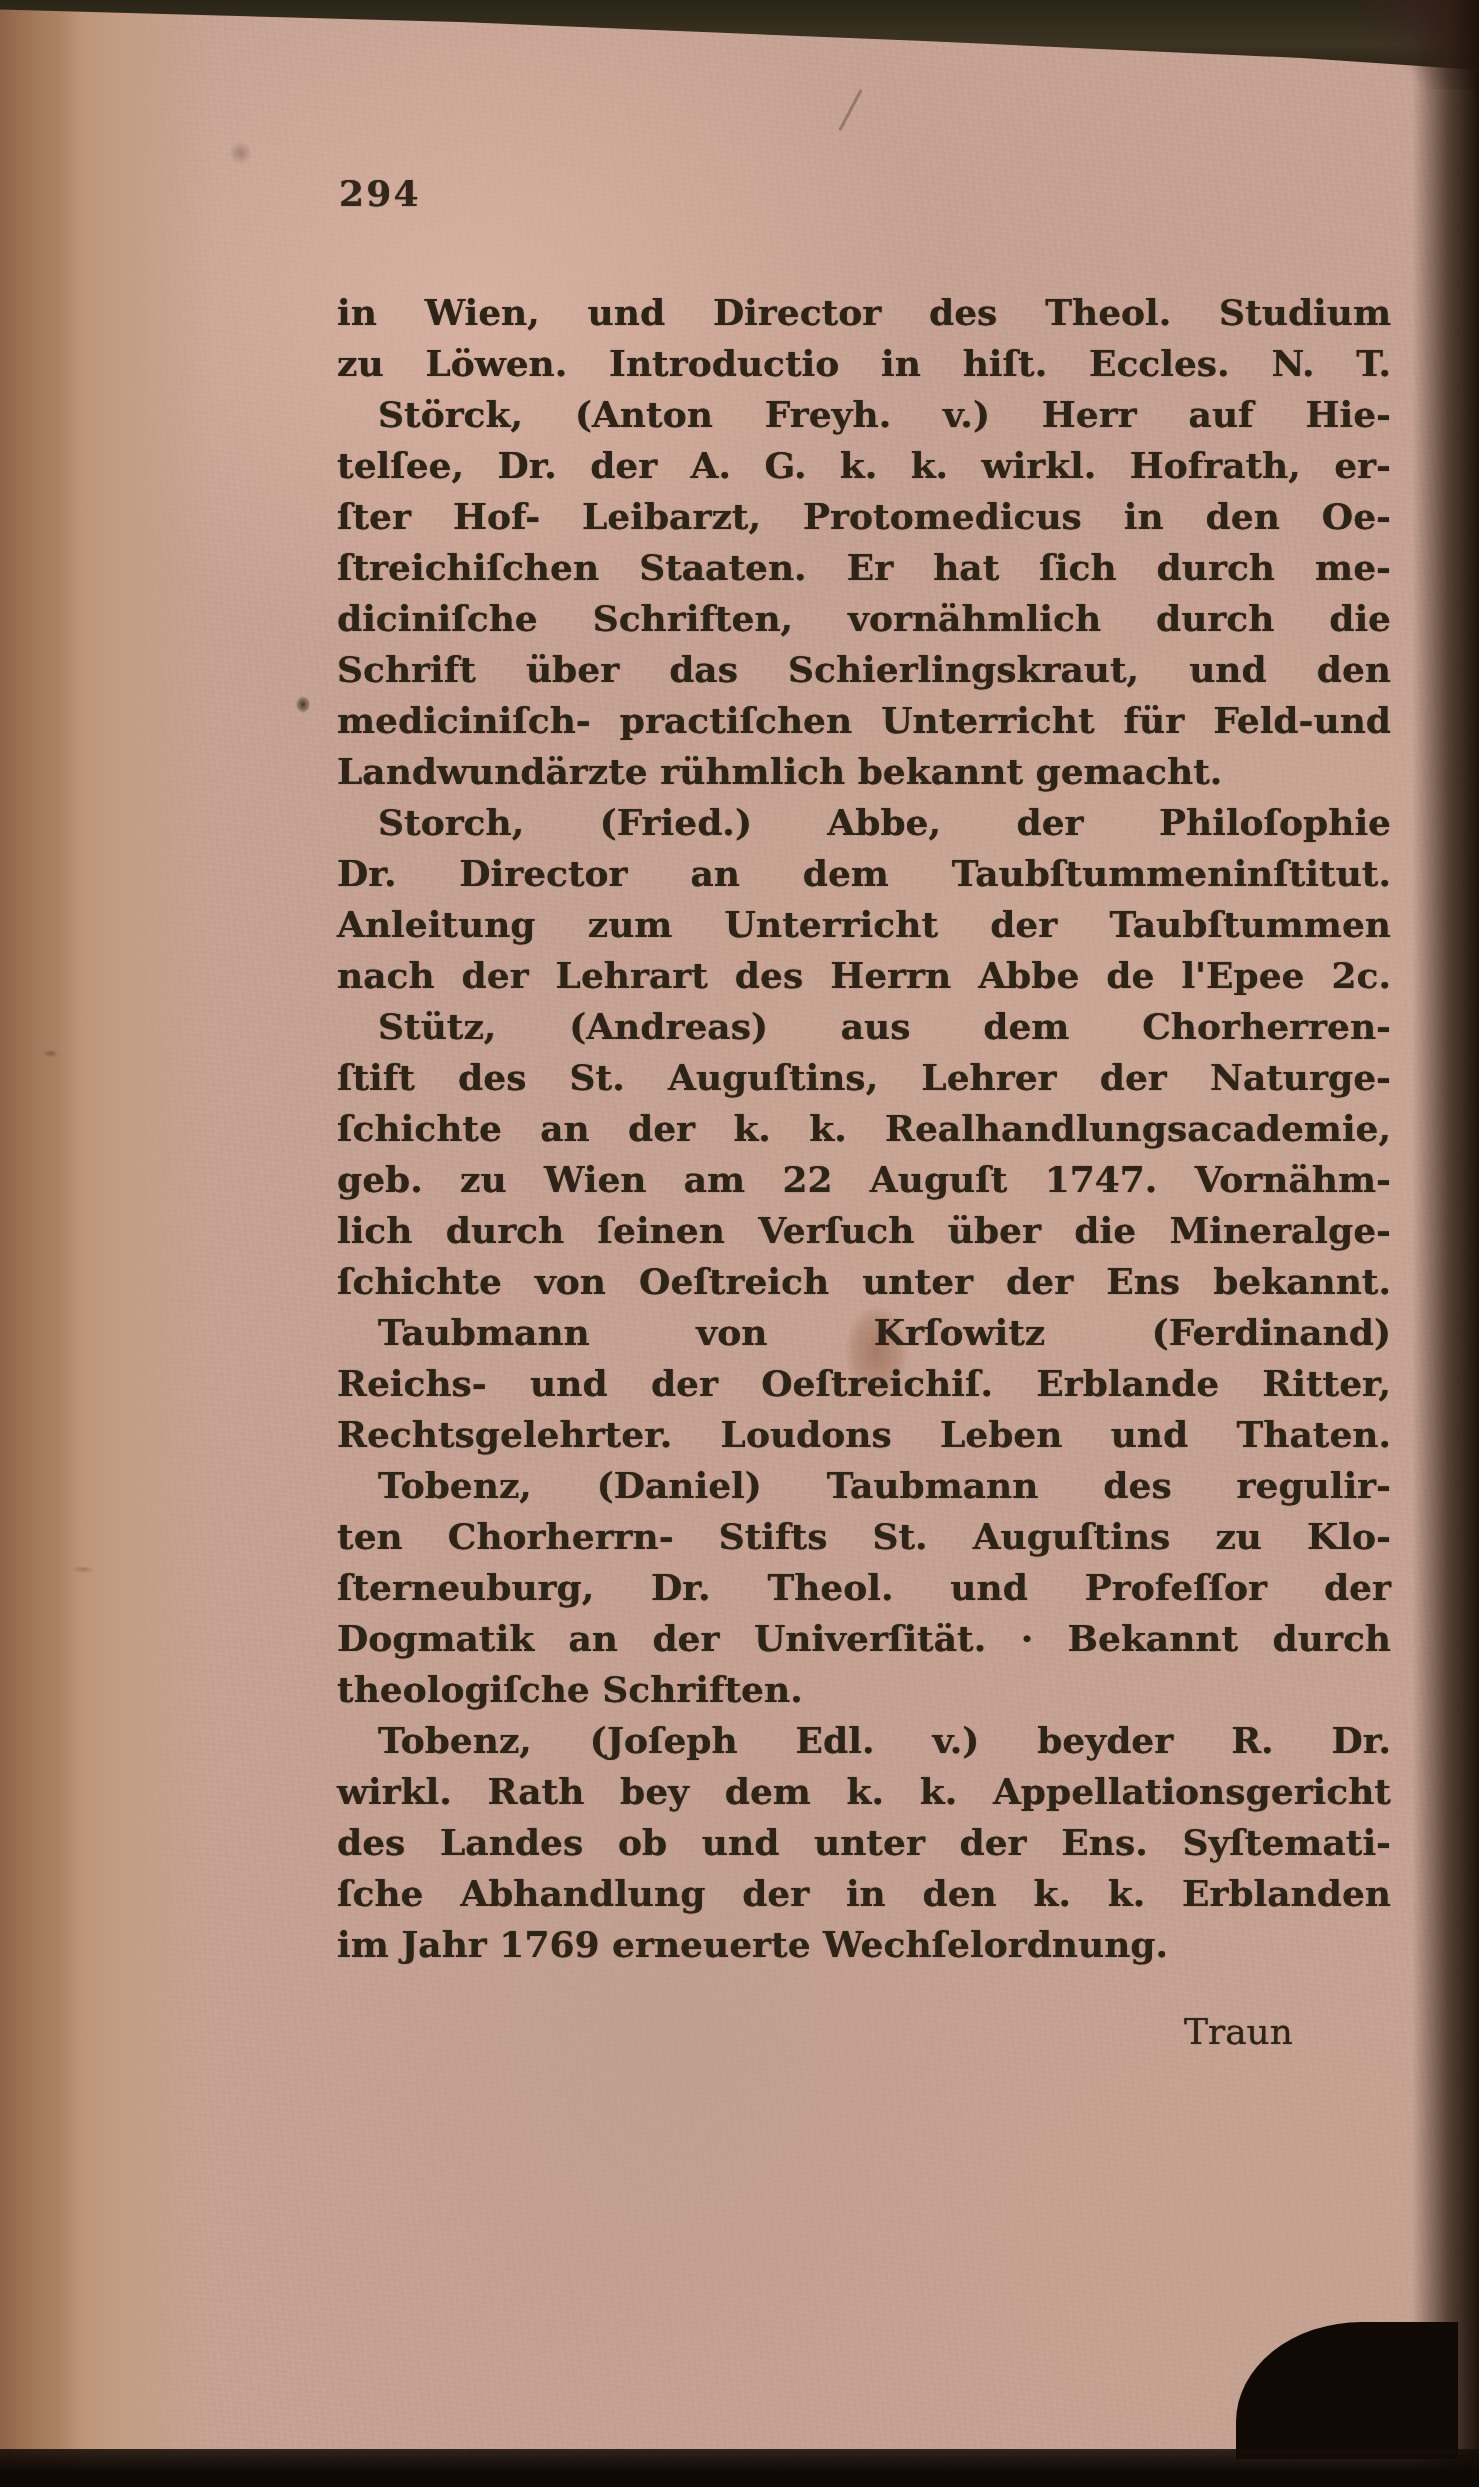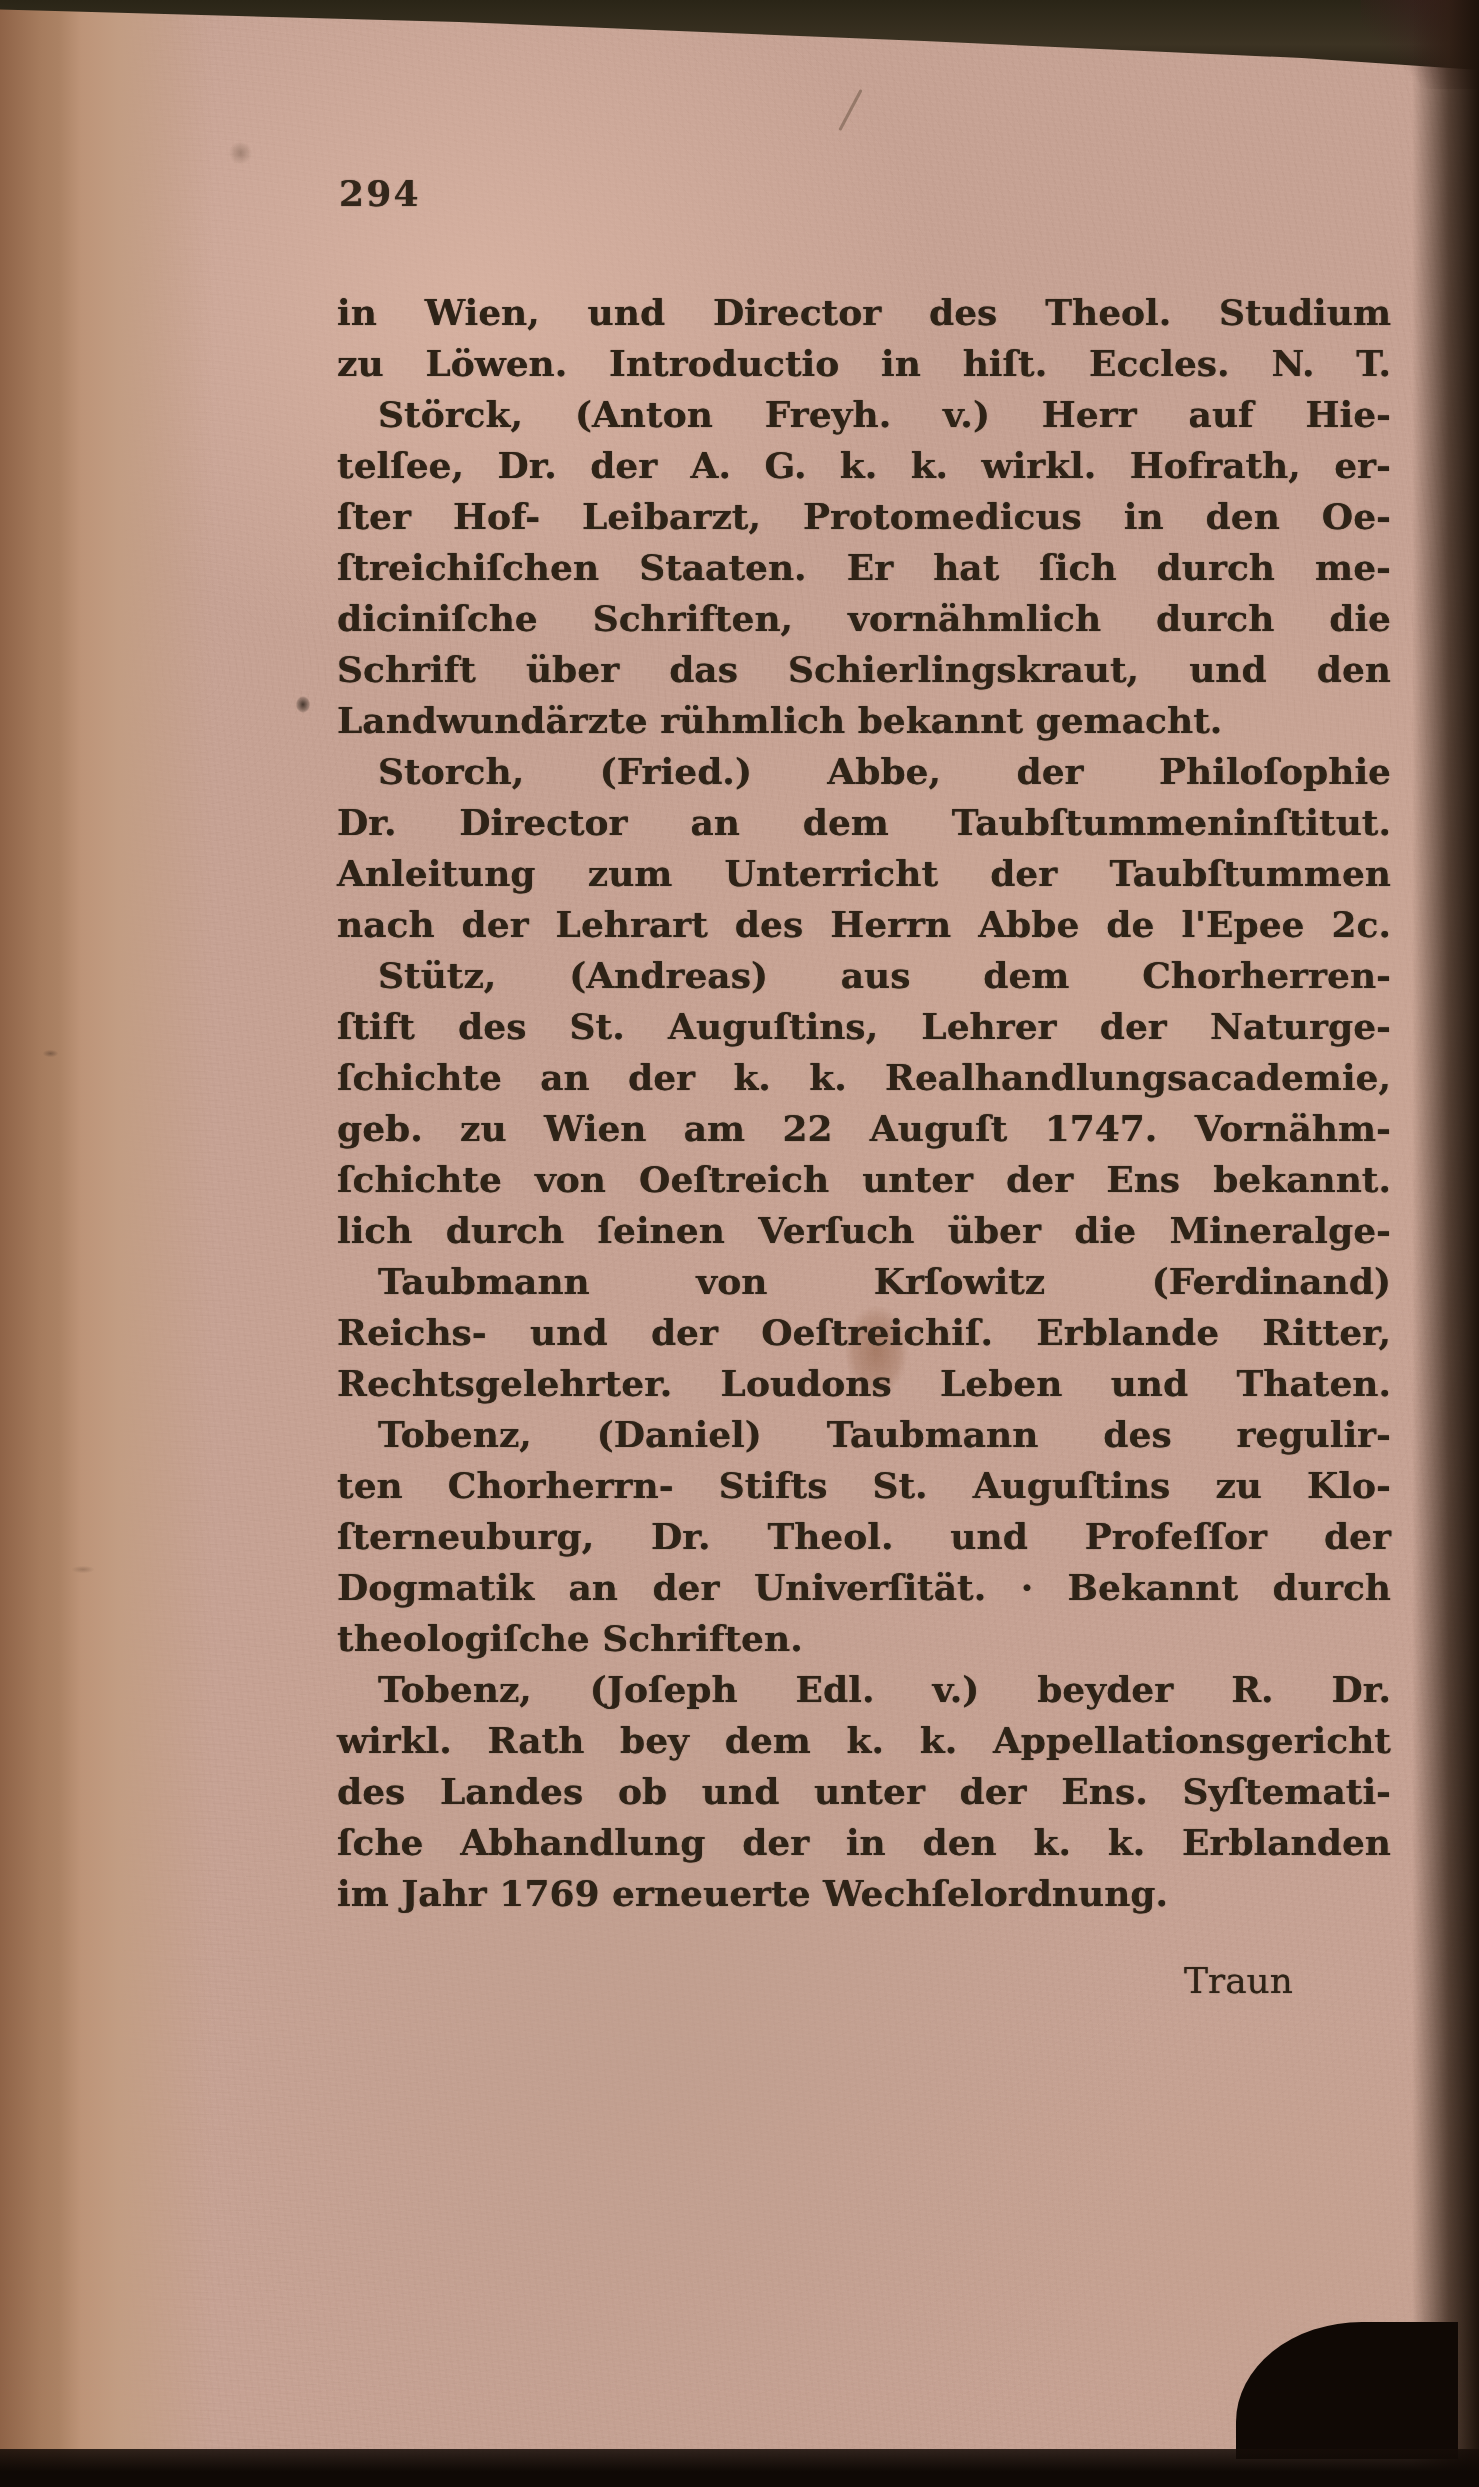--- a/index.html
+++ b/index.html
@@ -124,31 +124,32 @@
   <div class="text-block">
     <div id="lines-container">
         <div class="line">in Wien, und Director des Theol. Studium</div>
         <div class="line">zu Löwen. Introductio in hiſt. Eccles. N. T.</div>
         <div class="line indent">Störck, (Anton Freyh. v.) Herr auf Hie-</div>
         <div class="line">telſee, Dr. der A. G. k. k. wirkl. Hofrath, er-</div>
         <div class="line">ſter Hof- Leibarzt, Protomedicus in den Oe-</div>
         <div class="line">ſtreichiſchen Staaten. Er hat ſich durch me-</div>
         <div class="line">diciniſche Schriften, vornähmlich durch die</div>
         <div class="line">Schrift über das Schierlingskraut, und den</div>
+        <div class="line">mediciniſch- practiſchen Unterricht für Feld-und</div>
         <div class="line short">Landwundärzte rühmlich bekannt gemacht.</div>
         <div class="line indent">Storch, (Fried.) Abbe, der Philoſophie</div>
         <div class="line">Dr. Director an dem Taubſtummeninſtitut.</div>
         <div class="line">Anleitung zum Unterricht der Taubſtummen</div>
         <div class="line">nach der Lehrart des Herrn Abbe de l'Epee 2c.</div>
         <div class="line indent">Stütz, (Andreas) aus dem Chorherren-</div>
         <div class="line">ſtift des St. Auguſtins, Lehrer der Naturge-</div>
         <div class="line">ſchichte an der k. k. Realhandlungsacademie,</div>
         <div class="line">geb. zu Wien am 22 Auguſt 1747. Vornähm-</div>
+        <div class="line">lich durch ſeinen Verſuch über die Mineralge-</div>
         <div class="line">ſchichte von Oeſtreich unter der Ens bekannt.</div>
-        <div class="line">lich durch ſeinen Verſuch über die Mineralge-</div>
         <div class="line indent">Taubmann von Krſowitz (Ferdinand)</div>
         <div class="line">Reichs- und der Oeſtreichiſ. Erblande Ritter,</div>
         <div class="line">Rechtsgelehrter. Loudons Leben und Thaten.</div>
         <div class="line indent">Tobenz, (Daniel) Taubmann des regulir-</div>
         <div class="line">ten Chorherrn- Stifts St. Auguſtins zu Klo-</div>
         <div class="line">ſterneuburg, Dr. Theol. und Profeſſor der</div>
         <div class="line">Dogmatik an der Univerſität. · Bekannt durch</div>
         <div class="line short">theologiſche Schriften.</div>
         <div class="line indent">Tobenz, (Joſeph Edl. v.) beyder R. Dr.</div>
         <div class="line">wirkl. Rath bey dem k. k. Appellationsgericht</div>

